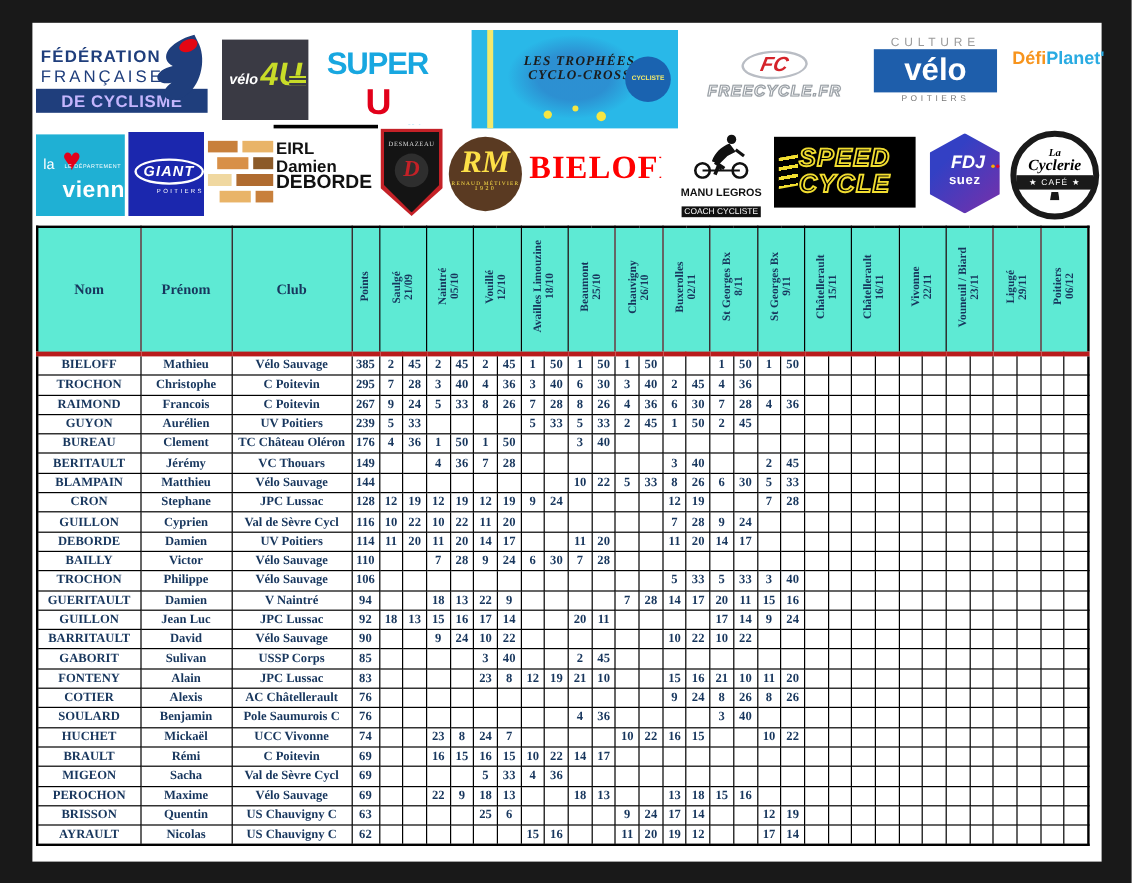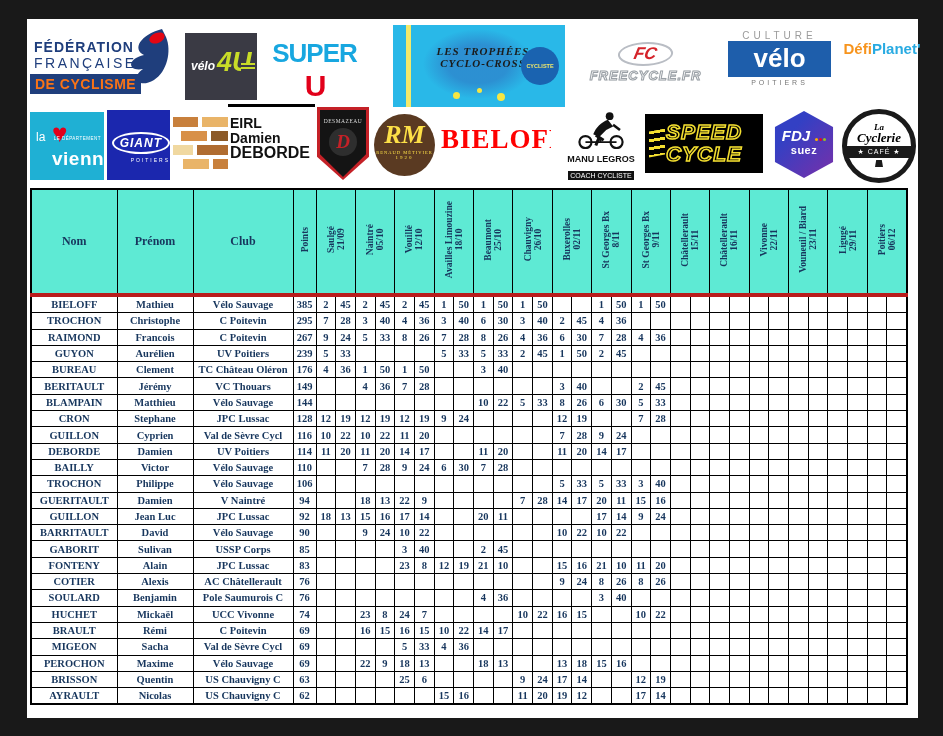--- a/index.html
+++ b/index.html
@@ -9,21 +9,21 @@
     font-family:"Liberation Serif","DejaVu Serif",serif;
   }
   .page{position:absolute;left:27px;top:19px;width:891px;height:699px;background:#ffffff;}
   .abs{position:absolute;}
   .logo{position:absolute;overflow:hidden;}
 
   
   .ffc{left:3px;top:6px;width:150px;height:78px;}
   .ffc .t1{color:#1F3E7C;font-family:"Liberation Sans",sans-serif;font-weight:bold;font-size:14px;letter-spacing:1px;margin:14px 0 0 4px;}
   .ffc .t2{color:#1F3E7C;font-family:"Liberation Sans",sans-serif;font-size:14px;letter-spacing:2.5px;margin-left:4px;}
-  .ffc .band{background:#1F3E7C;color:#f97316;font-family:"Liberation Sans",sans-serif;font-weight:bold;font-size:14px;padding:2px 5px;display:inline-block;margin:3px 0 0 0px;letter-spacing:.5px;}
+  .ffc .band{background:#1F3E7C;color:#c4b5fd;font-family:"Liberation Sans",sans-serif;font-weight:bold;font-size:14px;padding:2px 21px;display:inline-block;margin:3px 0 0 0px;letter-spacing:.5px;}
   .ffc svg{position:absolute;right:6px;top:0;}
 
   .velo4u{left:158px;top:14px;width:72px;height:67px;background:#3A3A44;color:#fff;}
   .velo4u .v{font-family:"Liberation Sans",sans-serif;font-style:italic;font-weight:bold;font-size:12px;position:absolute;left:6px;top:26px;}
   .velo4u .q{font-family:"Liberation Sans",sans-serif;font-style:italic;font-weight:bold;font-size:27px;color:#C8DC28;position:absolute;left:32px;top:14px;}
   .velo4u .ln{position:absolute;right:2px;top:30px;width:14px;height:8px;background:repeating-linear-gradient(#C8DC28 0 2px,#3A3A44 2px 4px);}
 
   .superu{left:241px;top:19px;width:93px;height:66px;text-align:center;}
   .superu .m{color:#18A7E0;font-family:"Liberation Sans",sans-serif;font-weight:bold;font-size:26px;letter-spacing:-1px;display:inline-block;}
   .superu .u{color:#E2001A;font-family:"Liberation Sans",sans-serif;font-weight:bold;font-size:30px;display:inline-block;margin-left:2px;}
@@ -86,21 +86,21 @@
   .manulegros{left:534px;top:92px;width:80px;height:73px;text-align:center;}
   .manulegros .nm{font-family:"Liberation Sans",sans-serif;font-weight:bold;font-size:9px;color:#111;margin-top:1px;}
   .manulegros .sub{background:#111;color:#fff;font-family:"Liberation Sans",sans-serif;font-size:7px;padding:1px 2px;display:inline-block;}
 
   .speedcycle{left:618px;top:95px;width:118px;height:59px;background:#000;text-align:center;}
   .speedcycle .t{font-family:"Liberation Sans",sans-serif;font-style:italic;font-weight:bold;font-size:21px;line-height:22px;color:#000;-webkit-text-stroke:1.5px #F2DE30;text-shadow:0 0 1px #F2DE30;letter-spacing:1px;}
   .speedcycle .t1{margin-top:7px;}
   .speedcycle .lines{position:absolute;left:4px;top:16px;width:16px;height:26px;background:repeating-linear-gradient(#F2DE30 0 3px,#000 3px 8px);transform:skewY(-10deg);}
 
   .fdjsuez{left:744px;top:92px;width:66px;height:67px;background:linear-gradient(135deg,#3340C4 30%,#7B2FA8 100%);clip-path:polygon(50% 0,94% 24%,94% 76%,50% 100%,6% 76%,6% 24%);text-align:center;color:#fff;font-family:"Liberation Sans",sans-serif;}
-  .fdjsuez .fdj{font-weight:bold;font-style:italic;font-size:15px;margin-top:16px;}
+  .fdjsuez .fdj{font-weight:bold;font-style:italic;font-size:15px;margin-top:16px;text-align:right;}
   .fdjsuez .dots span{display:inline-block;width:3px;height:3px;border-radius:50%;margin:0 .5px;}
   .fdjsuez .suez{font-weight:bold;font-size:11px;letter-spacing:.5px;}
 
   .cyclerie{left:815px;top:90px;width:74px;height:74px;border-radius:50%;background:#fff;border:5px solid #1A1A1A;box-sizing:border-box;text-align:center;position:absolute;}
   .cyclerie .la{font-style:italic;font-weight:bold;font-size:9px;margin-top:8px;}
   .cyclerie .nm{font-style:italic;font-weight:bold;font-size:13px;line-height:11px;}
   .cyclerie .band{background:#1A1A1A;color:#fff;font-family:"Liberation Sans",sans-serif;font-size:7px;letter-spacing:1px;margin-top:3px;padding:2px 0;}
   .cyclerie .pot{margin:2px auto 0;width:8px;height:7px;background:#1A1A1A;clip-path:polygon(15% 0,85% 0,100% 100%,0 100%);}
 
   

